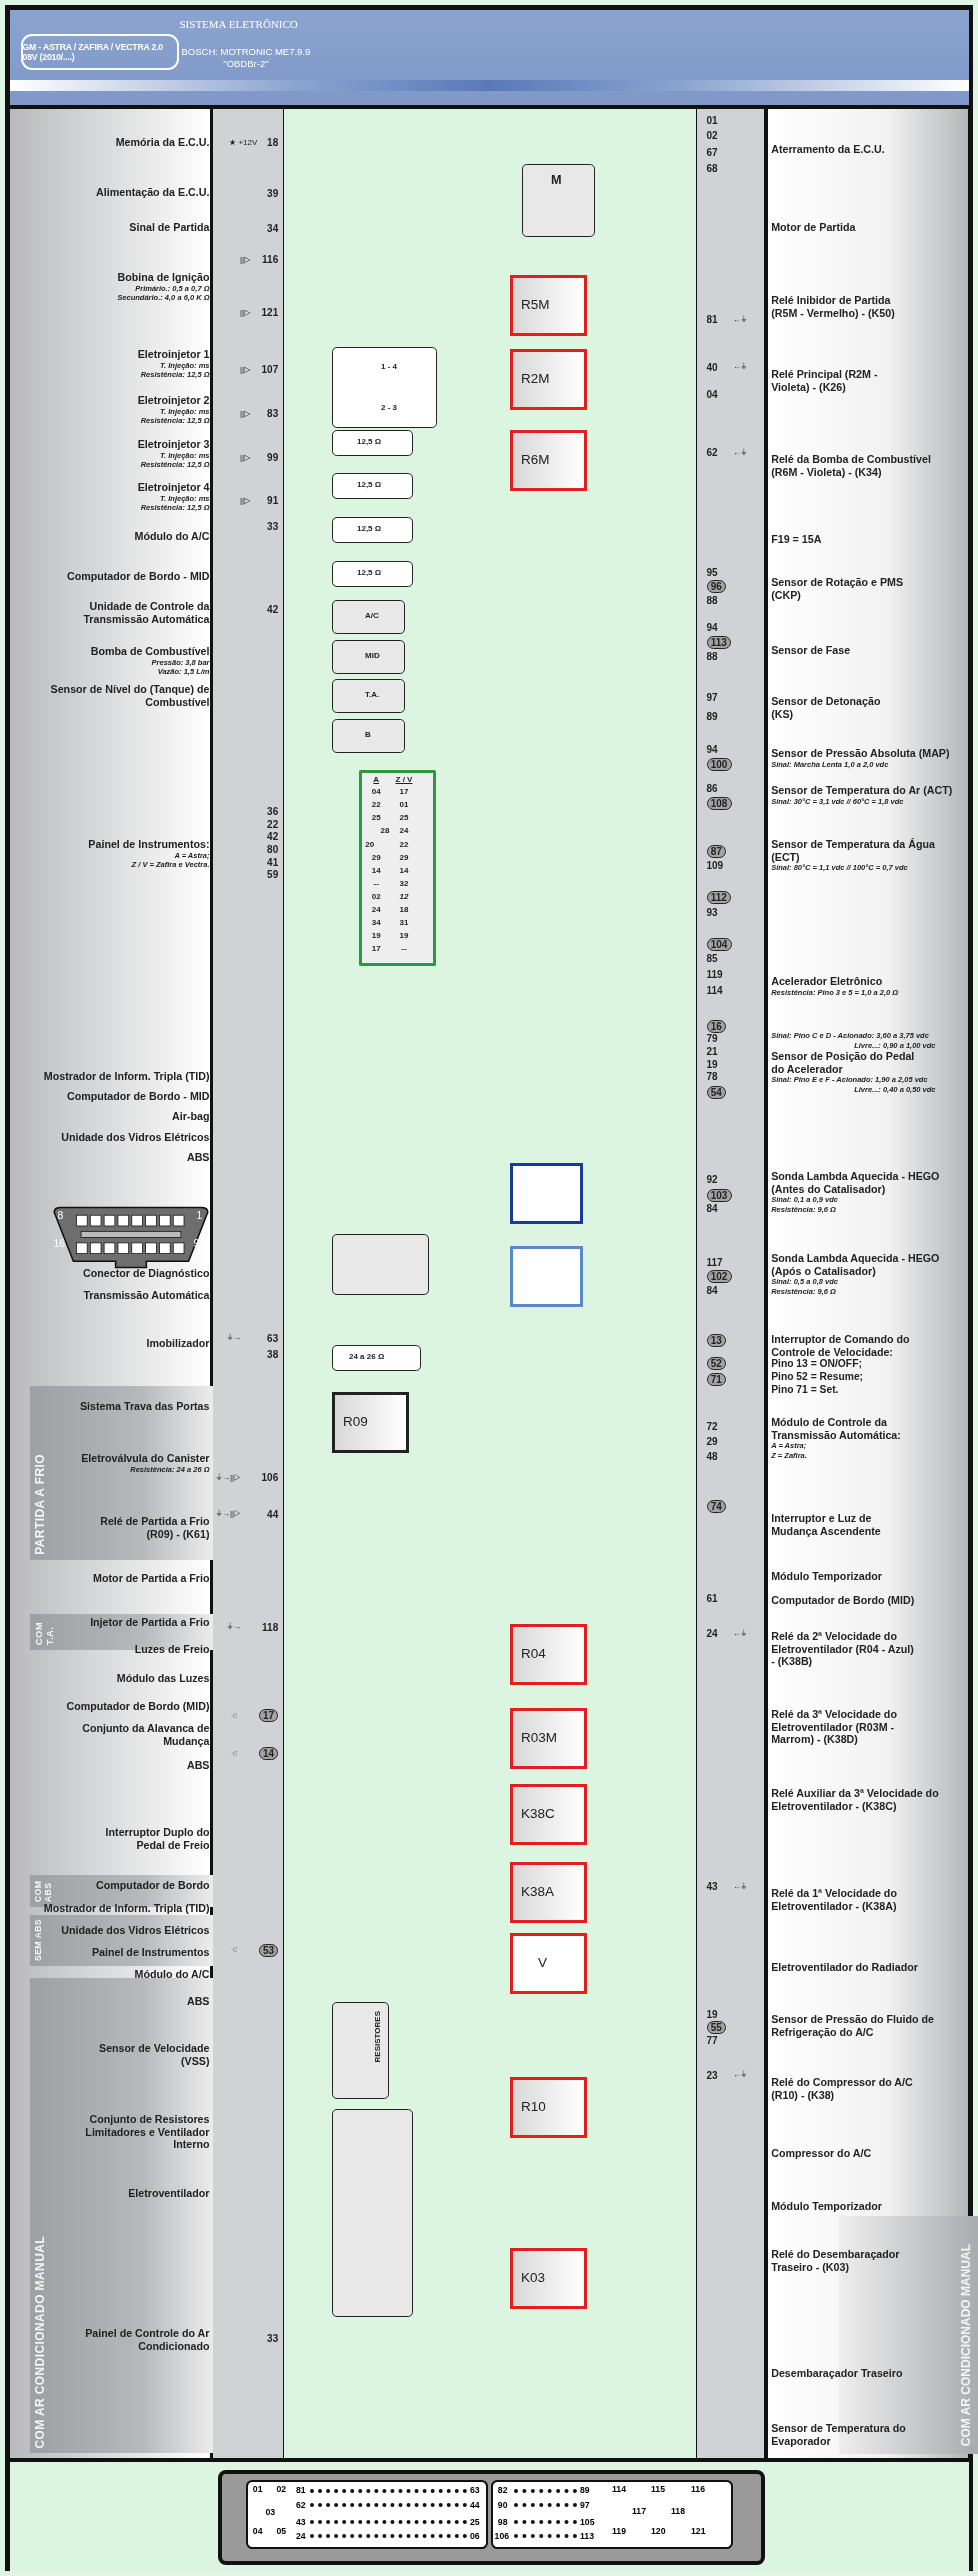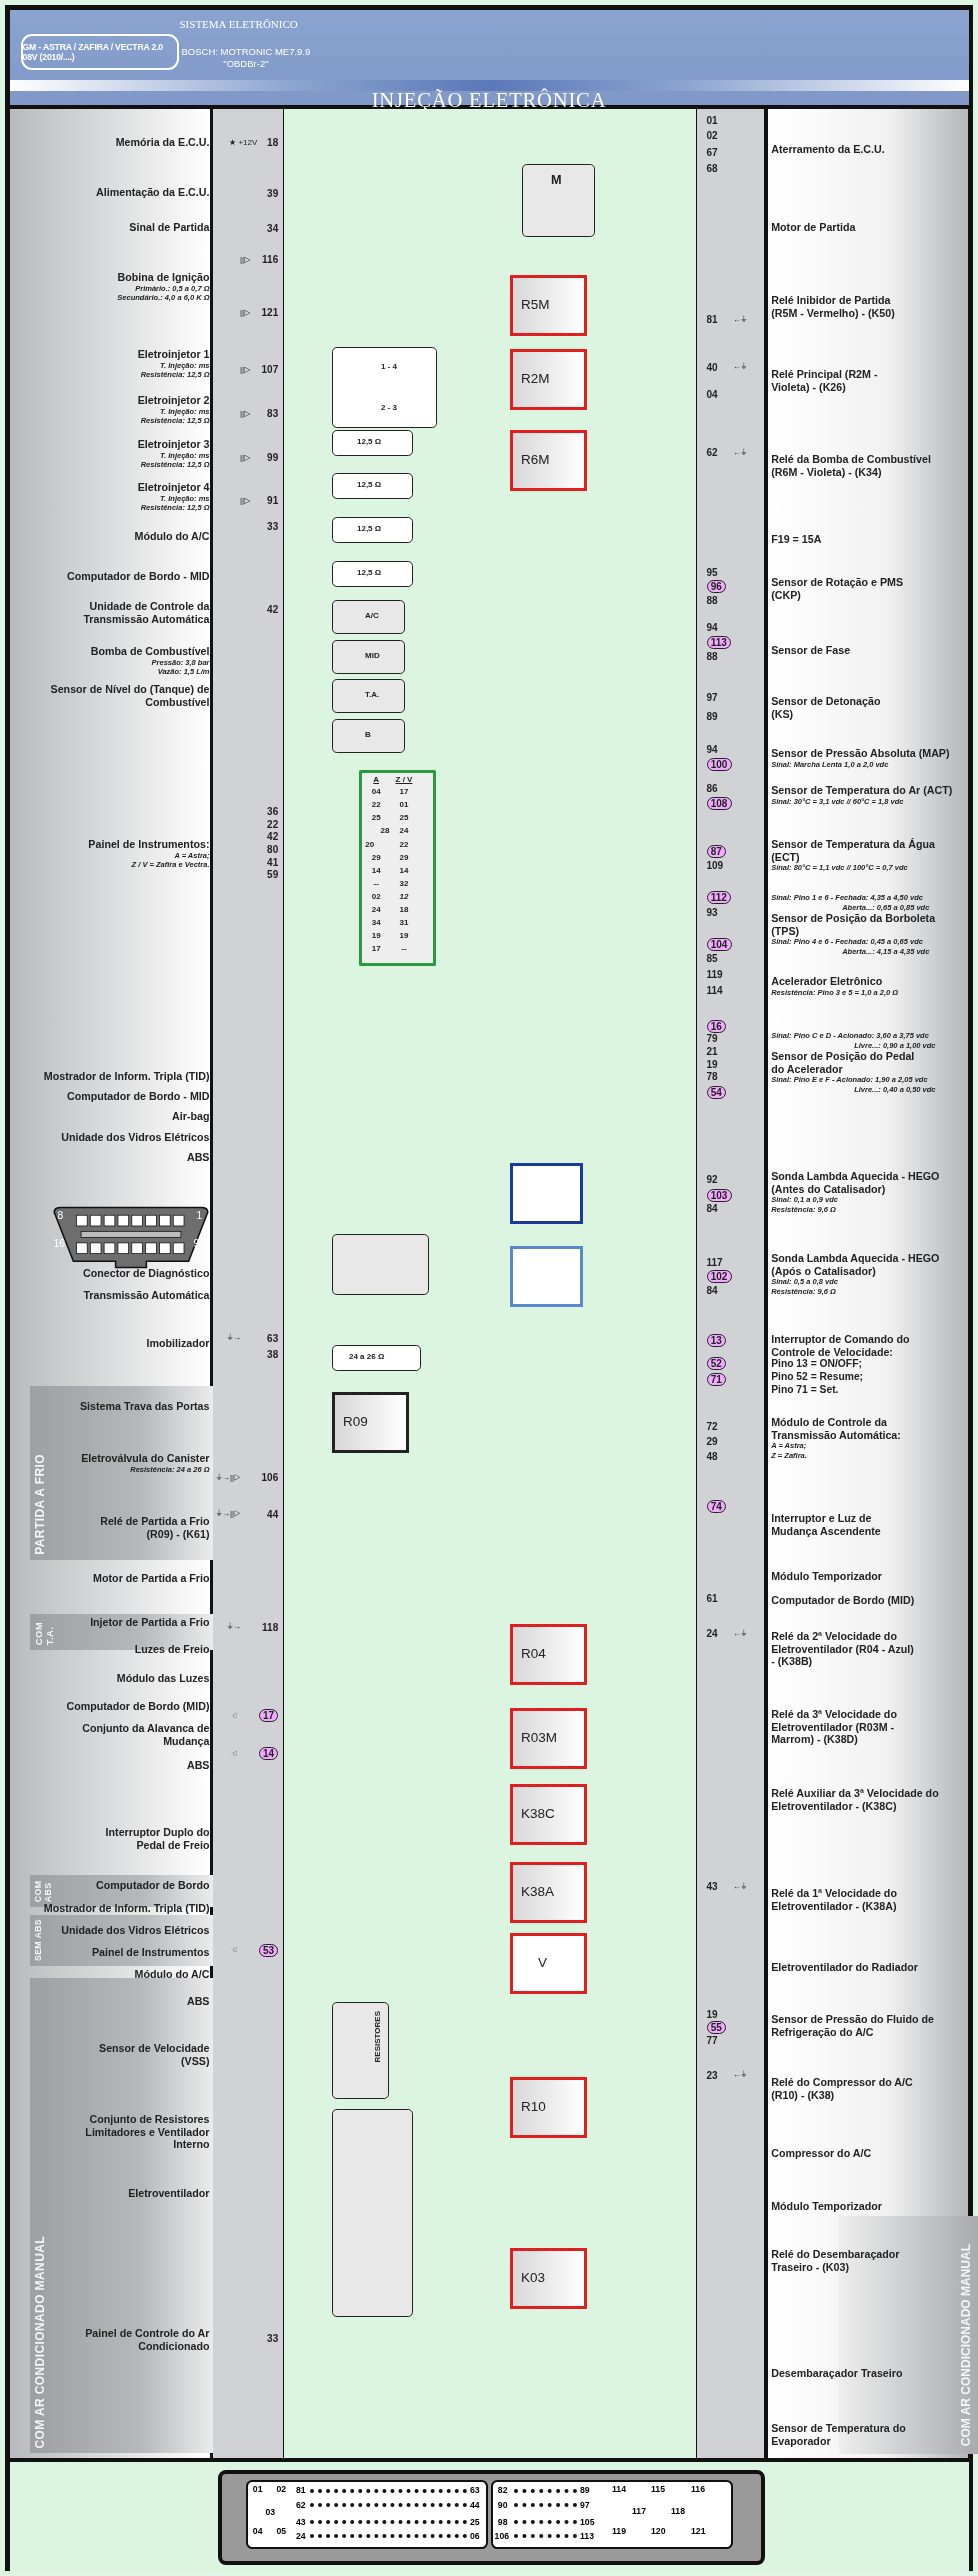--- a/index.html
+++ b/index.html
@@ -54,21 +54,21 @@
     font-size: 12px; font-weight: bold; letter-spacing: 0.4px; color: #f5f5f5;
   }
   .rgroup { position: absolute; left: 71px; width: 139px; background: linear-gradient(90deg, #eee, #a9abae); }
   .rgroup .gname {
     position: absolute; right: 4.8px; bottom: 8px; writing-mode: vertical-rl; transform: rotate(180deg);
     font-size: 12px; font-weight: bold; color: #f5f5f5;
   }
 
   .pin { position: absolute; right: 4.8px; font-weight: bold; font-size: 10px; color: #222; }
   .pin-r { position: absolute; left: 9.5px; font-weight: bold; font-size: 10px; color: #222; }
-  .pin.circ, .pin-r.circ { border: 1.2px solid #222; border-radius: 7.1px; padding: 0 3.2px; background: #f0abfc; }
+  .pin.circ, .pin-r.circ { border: 1.2px solid #222; border-radius: 7.1px; padding: 0 3.2px; background: #a3a3a3; }
   .sym { position: absolute; font-size: 8px; color: #222; }
 
   .obd {
     position: absolute; left: 40px; top: 1097px; width: 162px; height: 63px;
   }
   .relay {
     position: absolute; width: 71px; height: 55px; border: 3.2px solid #e02020; background: linear-gradient(90deg,#d8d8d8,#fff);
     font-weight: normal; color: #222;
   }
   .relay .rn { position: absolute; left: 8px; top: 19px; font-size: 13.5px; }
@@ -91,21 +91,20 @@
 <div class="frame"></div>
 
 <div class="header">
   <div class="pill">GM - ASTRA / ZAFIRA / VECTRA 2.0 08V (2010/....)</div>
   <div class="sys">SISTEMA ELETRÔNICO</div>
   <div class="bosch">
     <div>BOSCH: MOTRONIC ME7.9.9</div>
     <div>"OBDBr-2"</div>
   </div>
   <div class="band"></div>
-  <div class="title">INJEÇÃO ELETRÔNICA</div>
 </div>
 
 <div class="col-left">
   <div class="group" style="top:1277px;height:174px">
       <span class="gname">PARTIDA A FRIO</span>
     </div>
   <div class="group" style="top:1505px;height:36px">
       <span class="gname" style="font-size:9.5px">COM T.A.</span>
     </div>
   <div class="group" style="top:1766px;height:32px">
@@ -425,27 +424,20 @@
   <div class="rlbl" style="top:185px;width:143px">Relé Inibidor de Partida (R5M - Vermelho) - (K50)</div>
   <div class="rlbl" style="top:259px;width:135px">Relé Principal (R2M - Violeta) - (K26)</div>
   <div class="rlbl" style="top:344px;width:178px">Relé da Bomba de Combustível (R6M - Violeta) - (K34)</div>
   <div class="rlbl" style="top:424px">F19 = 15A</div>
   <div class="rlbl" style="top:467px;width:143px">Sensor de Rotação e PMS (CKP)</div>
   <div class="rlbl" style="top:535px">Sensor de Fase</div>
   <div class="rlbl" style="top:586px;width:127px">Sensor de Detonação (KS)</div>
   <div class="rlbl" style="top:638px;width:182px"><span>Sensor de Pressão Absoluta (MAP)</span><span class="sub">Sinal: Marcha Lenta 1,0 a 2,0 vdc</span></div>
   <div class="rlbl" style="top:675px;width:182px"><span>Sensor de Temperatura do Ar (ACT)</span><span class="sub">Sinal: 30°C = 3,1 vdc // 60°C = 1,8 vdc</span></div>
   <div class="rlbl" style="top:729px;width:186px"><span>Sensor de Temperatura da Água (ECT)</span><span class="sub">Sinal: 80°C = 1,1 vdc // 100°C = 0,7 vdc</span></div>
-  <div class="rlbl" style="top:784px;width:190px">
-    <span class="sub">Sinal: Pino 1 e 6 - Fechada: 4,35 a 4,50 vdc</span>
-    <span class="sub" style="padding-left:71px">Aberta...: 0,65 a 0,85 vdc</span>
-    <span>Sensor de Posição da Borboleta (TPS)</span>
-    <span class="sub">Sinal: Pino 4 e 6 - Fechada: 0,45 a 0,65 vdc</span>
-    <span class="sub" style="padding-left:71px">Aberta...: 4,15 a 4,35 vdc</span>
-  </div>
   <div class="rlbl" style="top:866px"><span>Acelerador Eletrônico</span><span class="sub">Resistência: Pino 3 e 5 = 1,0 a 2,0 Ω</span></div>
   <div class="rlbl" style="top:922px;width:190px">
     <span class="sub">Sinal: Pino C e D - Acionado: 3,60 a 3,75 vdc</span>
     <span class="sub" style="padding-left:83px">Livre...: 0,90 a 1,00 vdc</span>
     <span style="display:block;width:158px">Sensor de Posição do Pedal do Acelerador</span>
     <span class="sub">Sinal: Pino E e F - Acionado: 1,90 a 2,05 vdc</span>
     <span class="sub" style="padding-left:83px">Livre...: 0,40 a 0,50 vdc</span>
   </div>
   <div class="rlbl" style="top:1061px;width:190px"><span>Sonda Lambda Aquecida - HEGO (Antes do Catalisador)</span><span class="sub">Sinal: 0,1 a 0,9 vdc</span><span class="sub">Resistência: 9,6 Ω</span></div>
   <div class="rlbl" style="top:1143px;width:190px"><span>Sonda Lambda Aquecida - HEGO (Após o Catalisador)</span><span class="sub">Sinal: 0,5 a 0,8 vdc</span><span class="sub">Resistência: 9,6 Ω</span></div>

